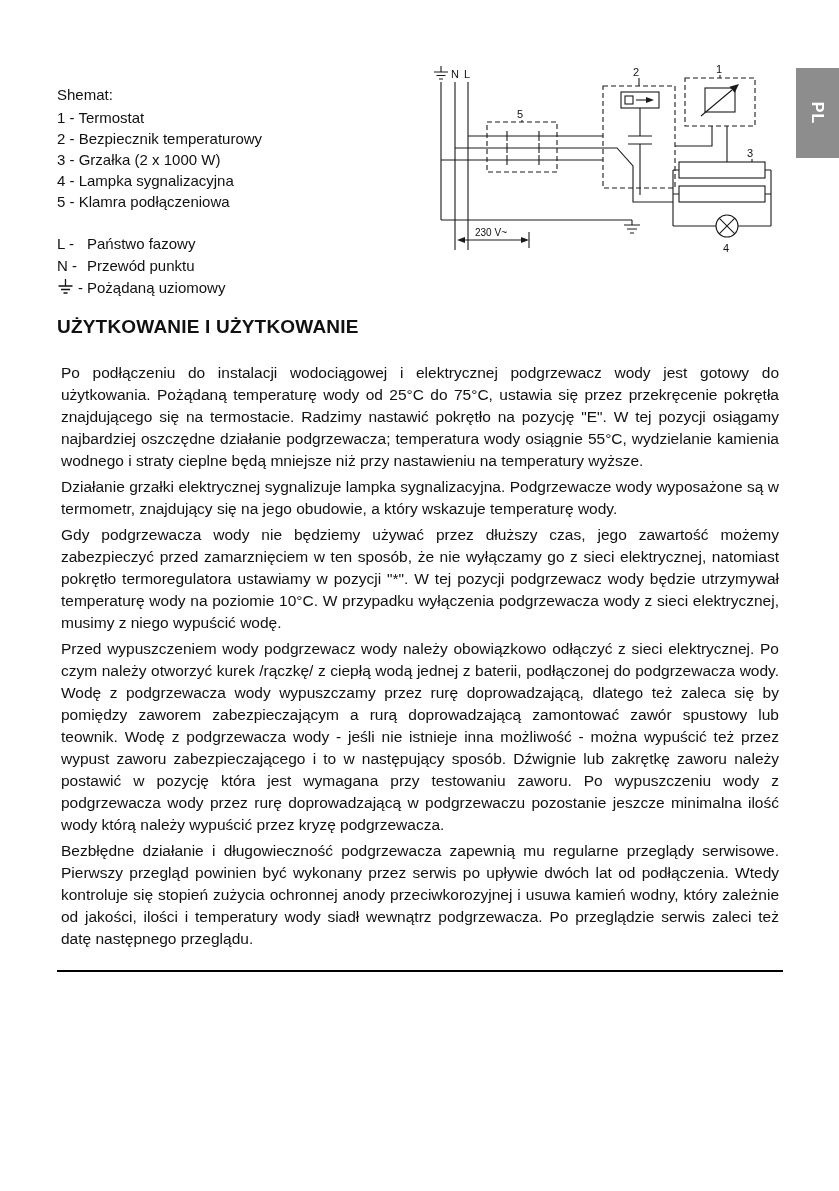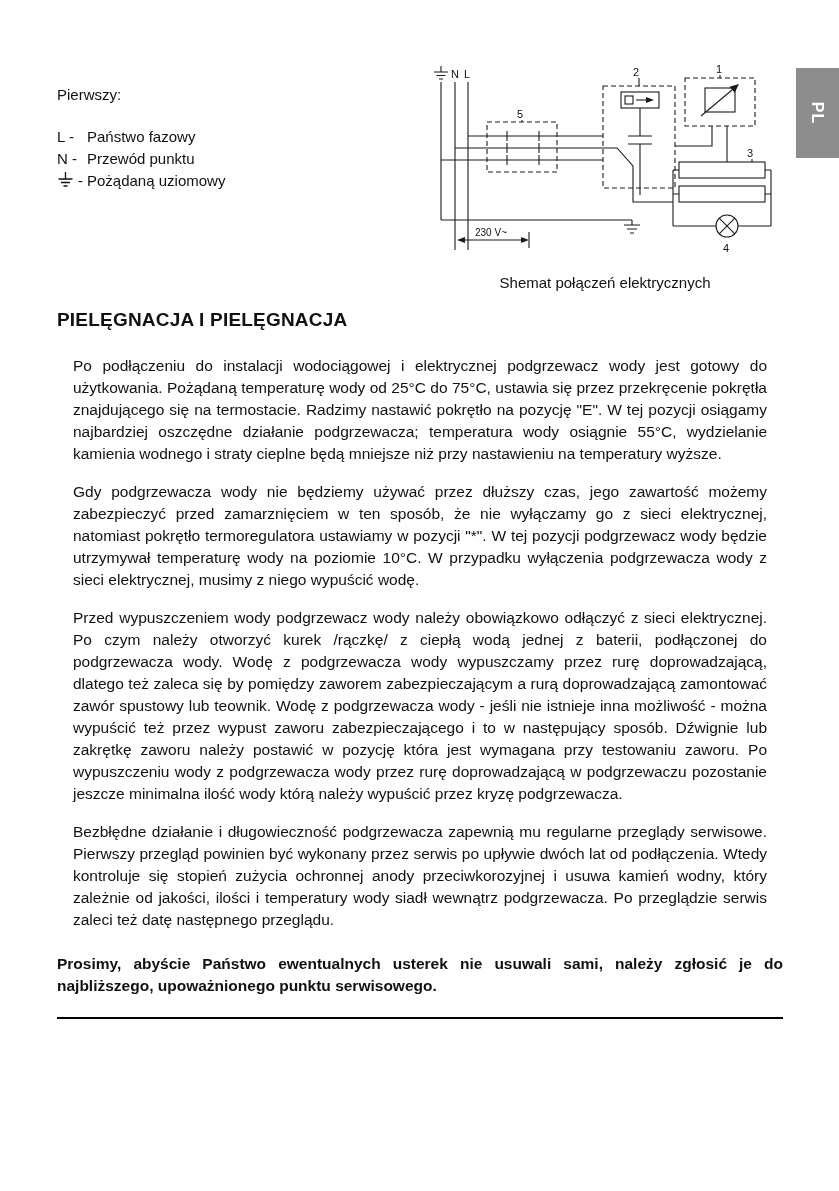--- a/index.html
+++ b/index.html
@@ -33,21 +33,21 @@
   .wire-row { display: flex; align-items: center; height: 22px; }
   .wire-symbol { flex: none; width: 30px; }
   .wire-symbol-ground { flex: none; width: 30px; display: flex; align-items: center; gap: 4px; }
 
   .diagram-block { margin-left: auto; width: 356px; }
   .caption { text-align: center; font-size: 15px; margin-top: 12px; }
 
   .heading { font-size: 19px; font-weight: bold; margin: 18px 0 24px 0; letter-spacing: .2px; }
 
   .bodytext { font-size: 15.5px; line-height: 22px; text-align: justify; }
-  .bodytext p { margin: 16px; }
+  .bodytext p { margin: 4px; }
 
   .bold-note {
     font-size: 15.5px; line-height: 22px; font-weight: bold;
     text-align: justify; margin: 22px 0 0 0;
   }
 
   .rule { border: none; border-top: 2px solid #000; margin: 20px 0 0 0; }
 
   svg text { font-family: "Liberation Sans", sans-serif; }
 </style>
@@ -58,21 +58,28 @@
 
   <div class="lang-tab">
     <span>PL</span>
   </div>
 
   <div class="content">
 
     <div class="top-row">
 
       <div class="legend">
-        <div class="legend-title">Pierwszy:</div>
+        <div class="legend-title">Shemat:</div>
+        <div class="legend-items">
+          <div>1 - Termostat</div>
+          <div>2 - Bezpiecznik temperaturowy</div>
+          <div>3 - Grzałka (2 x 1000 W)</div>
+          <div>4 - Lampka sygnalizacyjna</div>
+          <div>5 - Klamra podłączeniowa</div>
+        </div>
         <div class="legend-wires">
           <div class="wire-row">
             <span class="wire-symbol">L -</span>
             <span>Państwo fazowy</span>
           </div>
           <div class="wire-row">
             <span class="wire-symbol">N -</span>
             <span>Przewód punktu</span>
           </div>
           <div class="wire-row">
@@ -145,32 +152,31 @@
             <text x="24" y="16">N</text>
             <text x="37" y="16">L</text>
             <text x="206" y="14">2</text>
             <text x="289" y="11">1</text>
             <text x="90" y="56">5</text>
             <text x="320" y="95">3</text>
             <text x="296" y="190">4</text>
             <text x="48" y="174" font-size="10">230 V~</text>
           </g>
         </svg>
-        <div class="caption">Shemat połączeń elektrycznych</div>
       </div>
 
     </div>
 
-    <h1 class="heading">PIELĘGNACJA I PIELĘGNACJA</h1>
+    <h1 class="heading">UŻYTKOWANIE I UŻYTKOWANIE</h1>
 
     <div class="bodytext">
       <p>Po podłączeniu do instalacji wodociągowej i elektrycznej podgrzewacz wody jest gotowy do użytkowania. Pożądaną temperaturę wody od 25°C do 75°C, ustawia się przez przekręcenie pokrętła znajdującego się na termostacie. Radzimy nastawić pokrętło na pozycję "E". W tej pozycji osiągamy najbardziej oszczędne działanie podgrzewacza; temperatura wody osiągnie 55°C, wydzielanie kamienia wodnego i straty cieplne będą mniejsze niż przy nastawieniu na temperatury wyższe.</p>
+      <p>Działanie grzałki elektrycznej sygnalizuje lampka sygnalizacyjna. Podgrzewacze wody wyposażone są w termometr, znajdujący się na jego obudowie, a który wskazuje temperaturę wody.</p>
       <p>Gdy podgrzewacza wody nie będziemy używać przez dłuższy czas, jego zawartość możemy zabezpieczyć przed zamarznięciem w ten sposób, że nie wyłączamy go z sieci elektrycznej, natomiast pokrętło termoregulatora ustawiamy w pozycji "*". W tej pozycji podgrzewacz wody będzie utrzymywał temperaturę wody na poziomie 10°C. W przypadku wyłączenia podgrzewacza wody z sieci elektrycznej, musimy z niego wypuścić wodę.</p>
       <p>Przed wypuszczeniem wody podgrzewacz wody należy obowiązkowo odłączyć z sieci elektrycznej. Po czym należy otworzyć kurek /rączkę/ z ciepłą wodą jednej z baterii, podłączonej do podgrzewacza wody. Wodę z podgrzewacza wody wypuszczamy przez rurę doprowadzającą, dlatego też zaleca się by pomiędzy zaworem zabezpieczającym a rurą doprowadzającą zamontować zawór spustowy lub teownik. Wodę z podgrzewacza wody - jeśli nie istnieje inna możliwość - można wypuścić też przez wypust zaworu zabezpieczającego i to w następujący sposób. Dźwignie lub zakrętkę zaworu należy postawić w pozycję która jest wymagana przy testowaniu zaworu. Po wypuszczeniu wody z podgrzewacza wody przez rurę doprowadzającą w podgrzewaczu pozostanie jeszcze minimalna ilość wody którą należy wypuścić przez kryzę podgrzewacza.</p>
       <p>Bezbłędne działanie i długowieczność podgrzewacza zapewnią mu regularne przeglądy serwisowe. Pierwszy przegląd powinien być wykonany przez serwis po upływie dwóch lat od podłączenia. Wtedy kontroluje się stopień zużycia ochronnej anody przeciwkorozyjnej i usuwa kamień wodny, który zależnie od jakości, ilości i temperatury wody siadł wewnątrz podgrzewacza. Po przeglądzie serwis zaleci też datę następnego przeglądu.</p>
     </div>
 
-    <p class="bold-note">Prosimy, abyście Państwo ewentualnych usterek nie usuwali sami, należy zgłosić je do najbliższego, upoważnionego punktu serwisowego.</p>
 
     <hr class="rule">
 
   </div>
 </div>
 
 </body></html>

